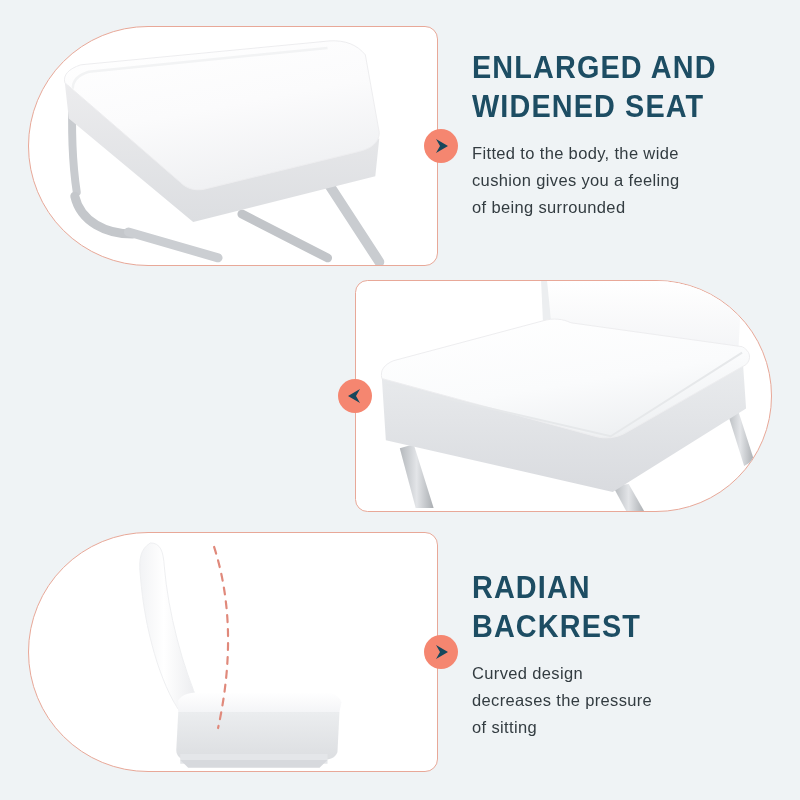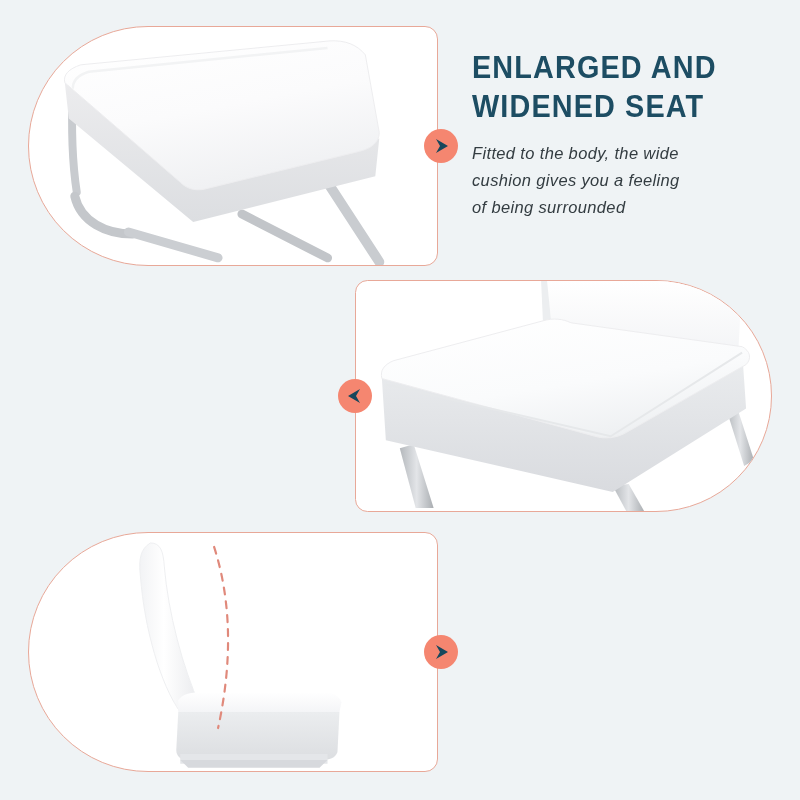--- a/index.html
+++ b/index.html
@@ -63,21 +63,20 @@
     transform-origin:left center;
     white-space:pre-line;
   }
   .body-copy{
     color:#333c41;
     font-size:16.5px;
     line-height:1.62;
     letter-spacing:.35px;
     margin:0;
     white-space:pre-line;
-    font-style:italic;
   }
 </style>
 </head>
 <body>
 
 <div class="stage">
 
   <div class="panel panel-left-bulge" id="panel-1">
     <svg class="panel-art" viewBox="0 0 410 240" preserveAspectRatio="none">
       <defs>
@@ -201,14 +200,21 @@
       <path d="M186 14 C204 70 204 132 190 196" stroke="#e0897b" stroke-width="2.2" fill="none" stroke-dasharray="7 7" stroke-linecap="round"></path>
     </svg>
   </div>
 
   <div class="arrow-badge" id="arrow-3">
     <svg width="20" height="20" viewBox="0 0 20 20">
       <path d="M5 3 L17 10 L5 17 L9 10 Z" fill="#17475c"></path>
     </svg>
   </div>
 
+  <div class="textblock" id="text-3">
+    <h2 class="heading">RADIAN
+BACKREST</h2>
+    <p class="body-copy">Curved design
+decreases the pressure
+of sitting</p>
+  </div>
 
 </div>
 
 </body></html>

